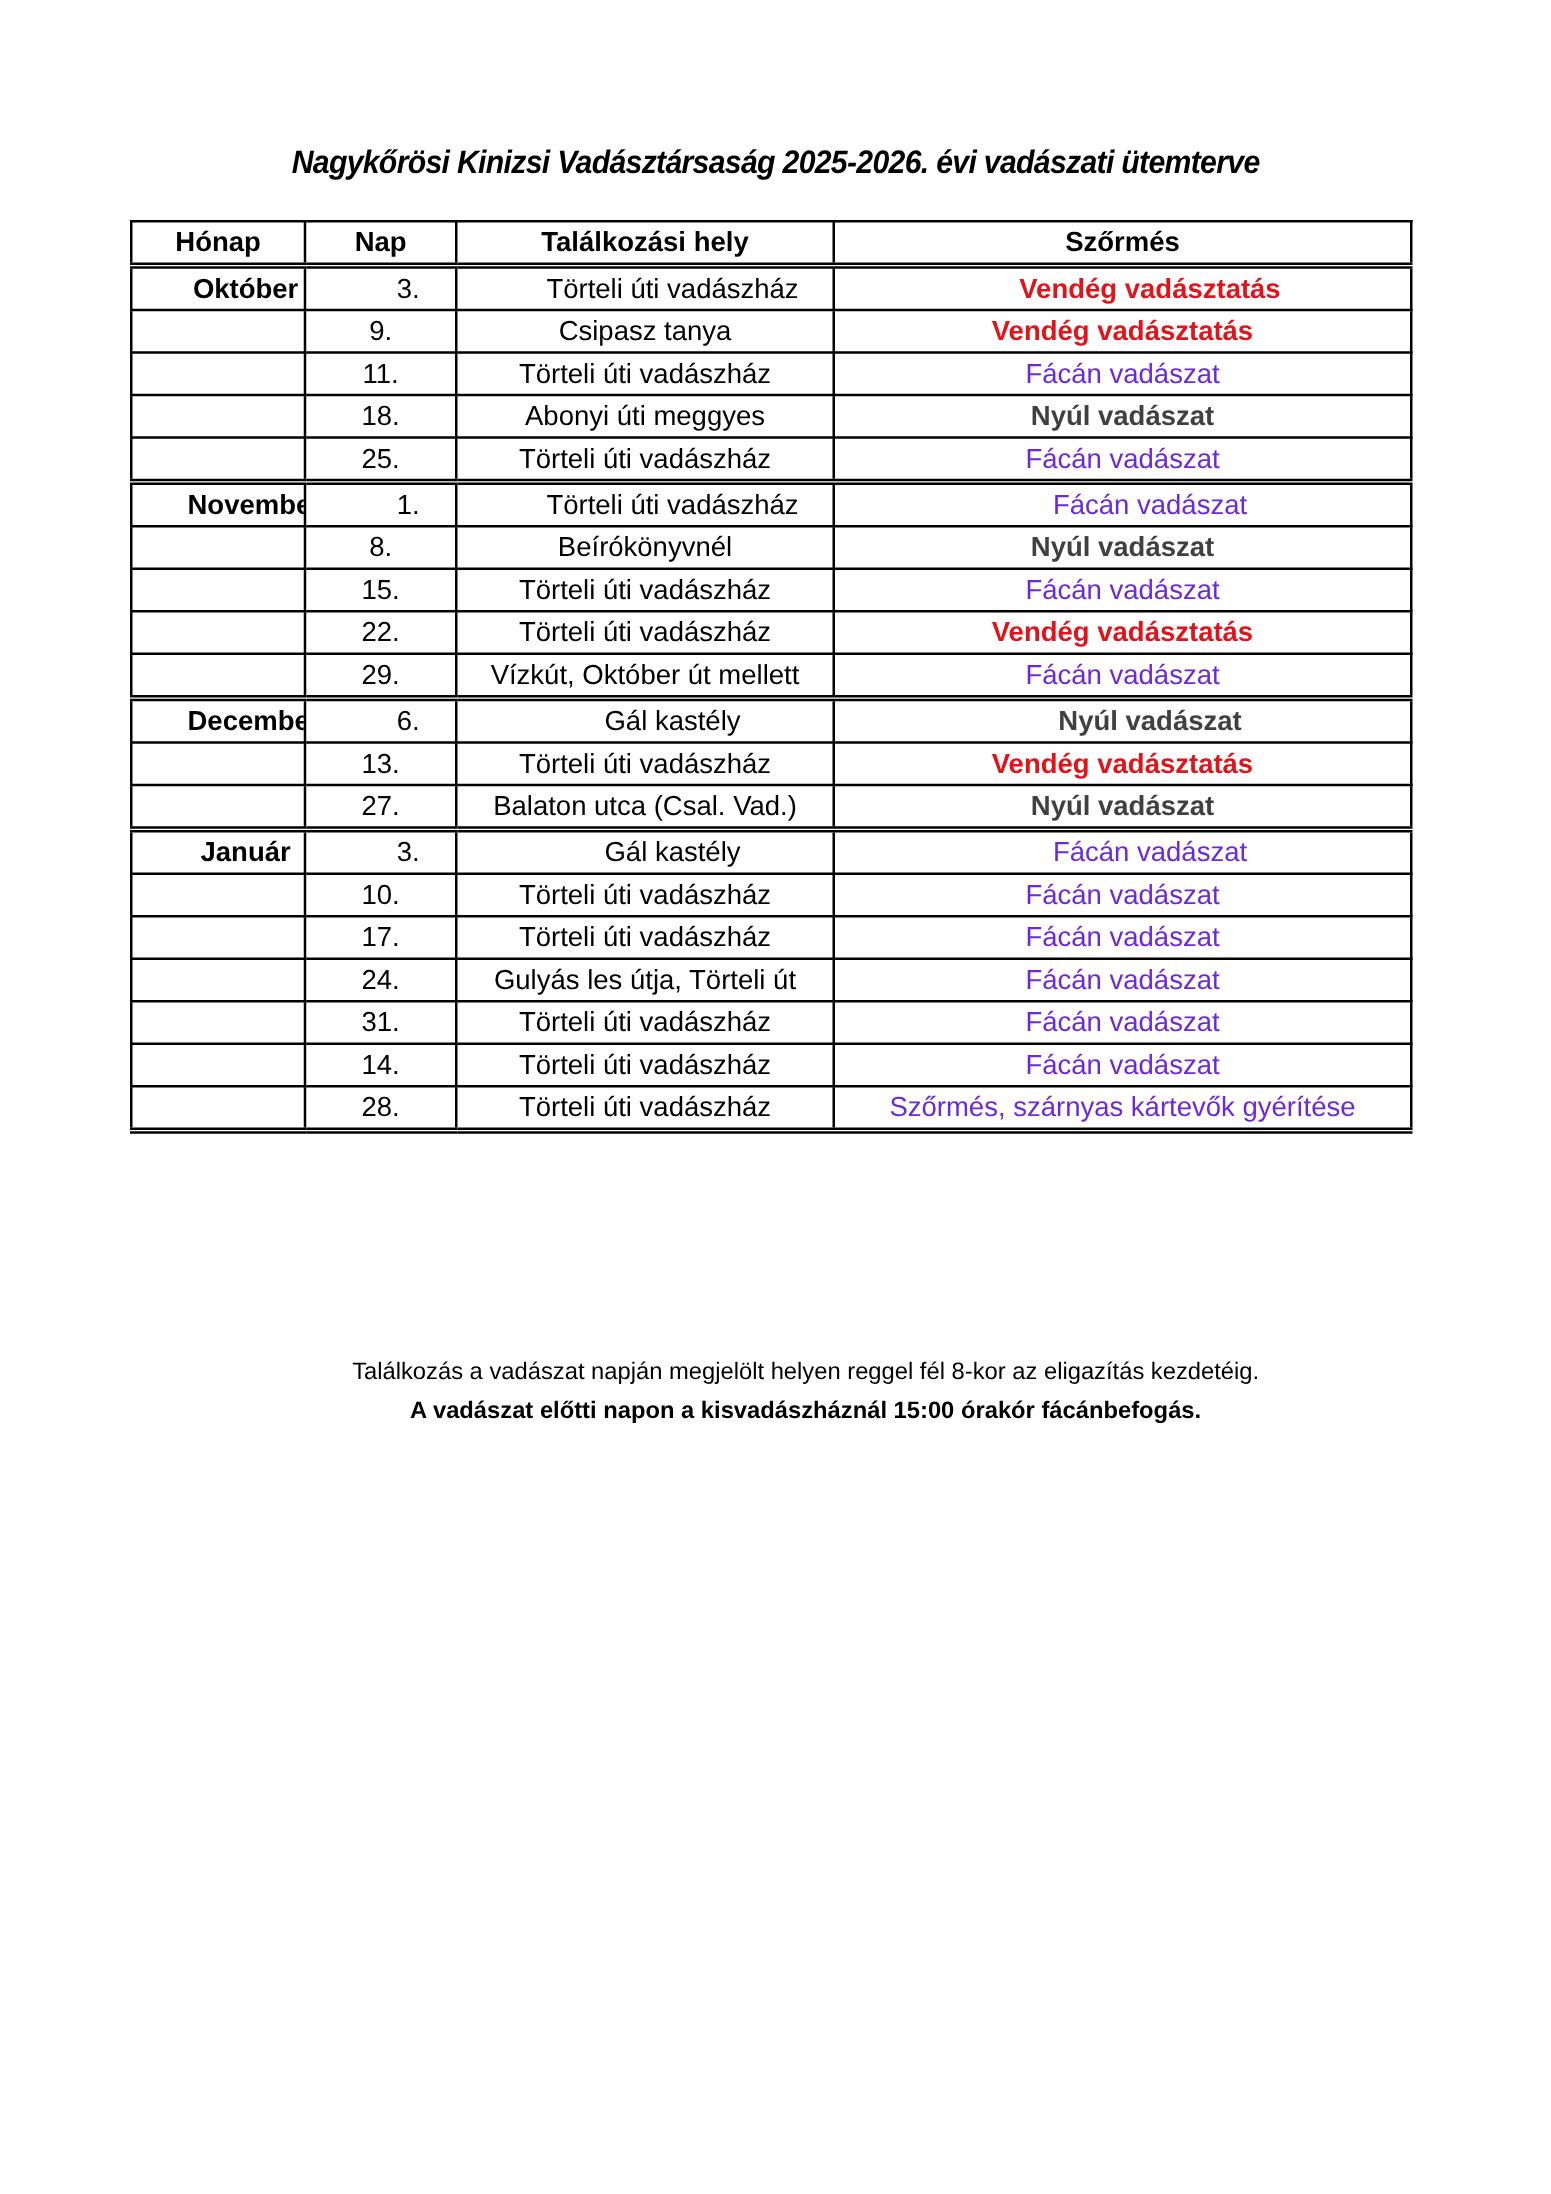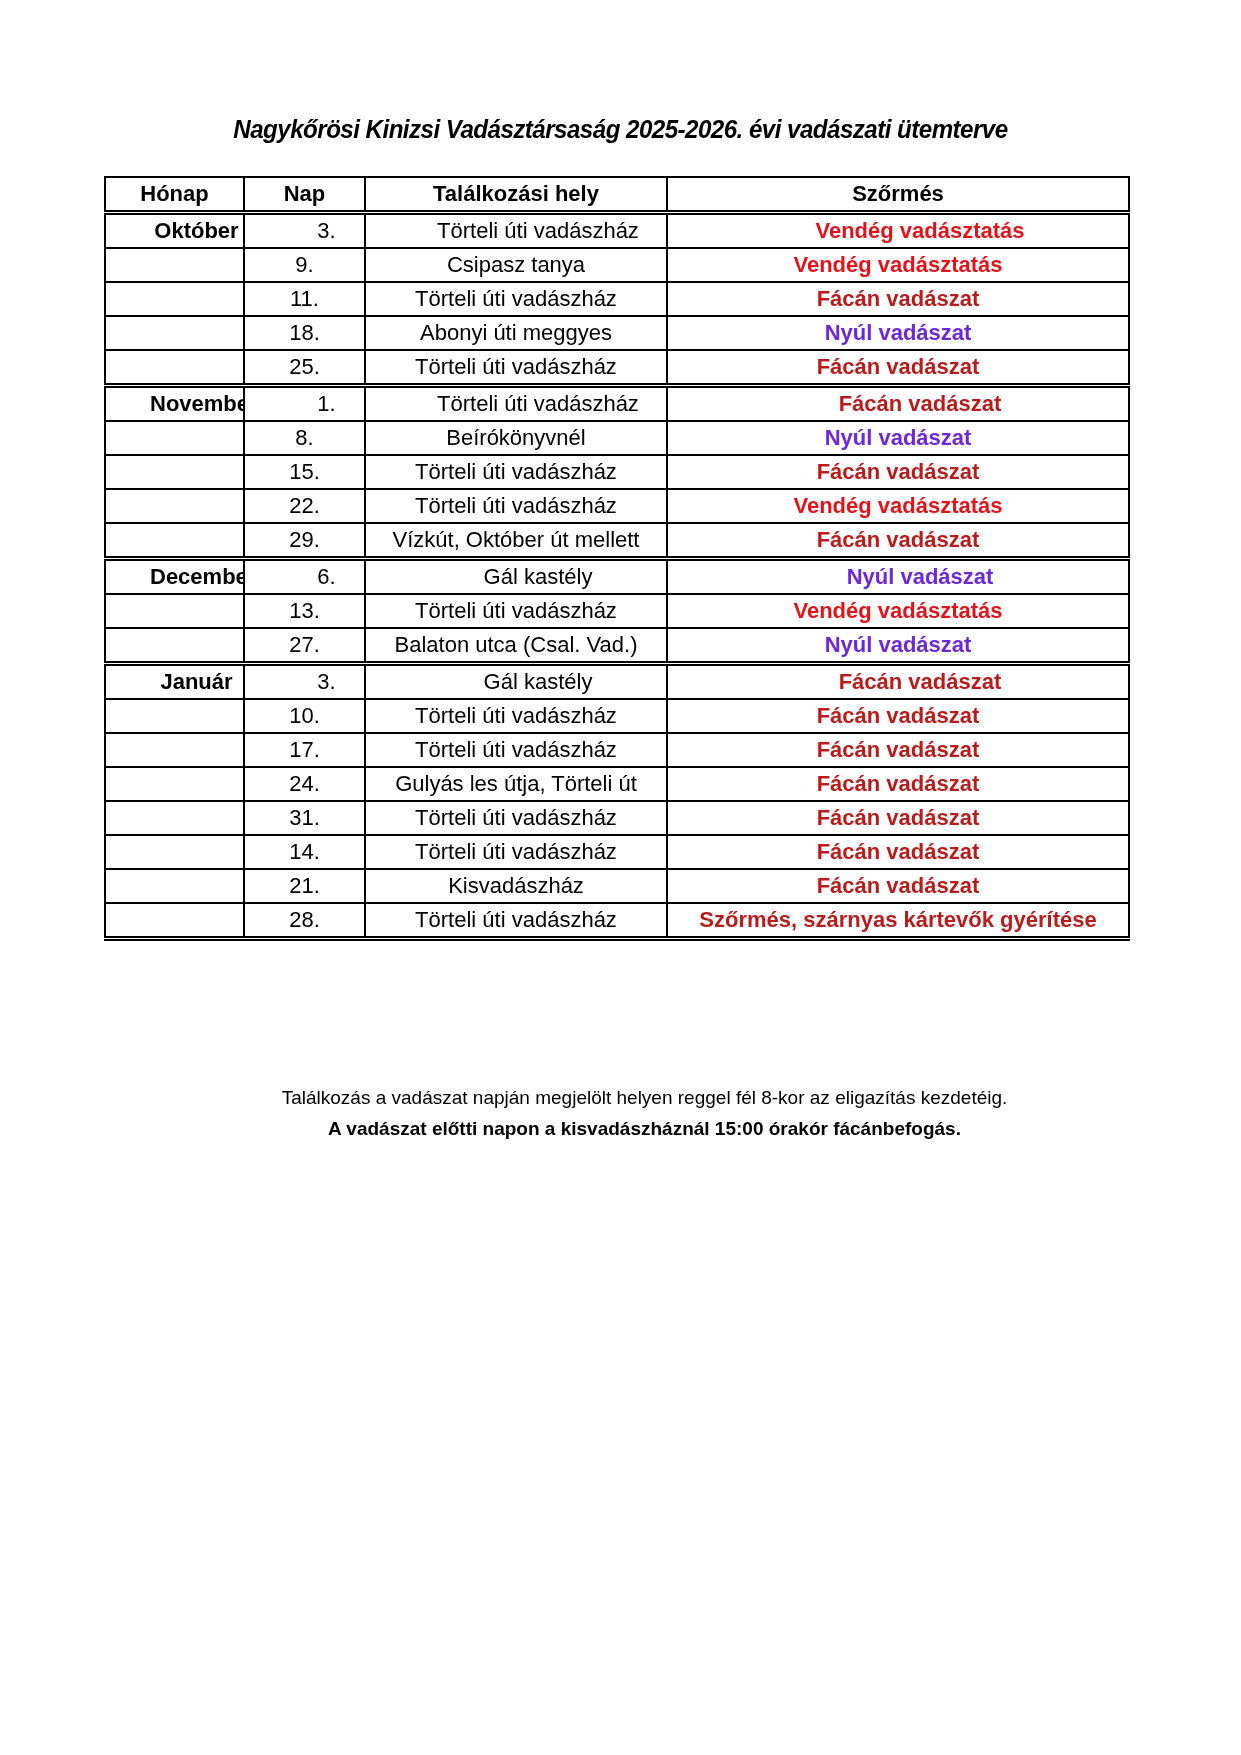--- a/index.html
+++ b/index.html
@@ -59,22 +59,22 @@
       border-bottom: 5px double #000;
     }
     table.schedule tr.group-start td {
       border-top: 5px double #000;
       padding-left: 44px;
     }
     table.schedule tr.last-row td {
       border-bottom: 5px double #000;
     }
     td.month { font-weight: bold; }
-    .hunt-normal { font-weight: bold; color: #b91c1c; }
-    .hunt-bold { font-weight: bold; color: #6d28d9; }
+    .hunt-normal { font-weight: normal; color: #6d28d9; }
+    .hunt-bold { font-weight: bold; color: #404040; }
     .hunt-guest { font-weight: bold; color: #e0141a; }
     .footer {
       position: absolute;
       left: 0;
       width: 1241px;
       text-align: center;
       font-family: "Liberation Sans", sans-serif;
       font-size: 19px;
       padding-left: 24px;
     }
@@ -209,26 +209,20 @@
         <td class="day">31.</td>
         <td class="place">Törteli úti vadászház</td>
         <td class="hunt hunt-normal">Fácán vadászat</td>
       </tr>
       <tr>
         <td class="month"></td>
         <td class="day">14.</td>
         <td class="place">Törteli úti vadászház</td>
         <td class="hunt hunt-normal">Fácán vadászat</td>
       </tr>
-      <tr>
-        <td class="month"></td>
-        <td class="day">21.</td>
-        <td class="place">Kisvadászház</td>
-        <td class="hunt hunt-normal">Fácán vadászat</td>
-      </tr>
       <tr class="last-row">
         <td class="month"></td>
         <td class="day">28.</td>
         <td class="place">Törteli úti vadászház</td>
         <td class="hunt hunt-normal">Szőrmés, szárnyas kártevők gyérítése</td>
       </tr>
     </tbody>
 </table>
 
 <div class="footer line1">Találkozás a vadászat napján megjelölt helyen reggel fél 8-kor az eligazítás kezdetéig.</div>

